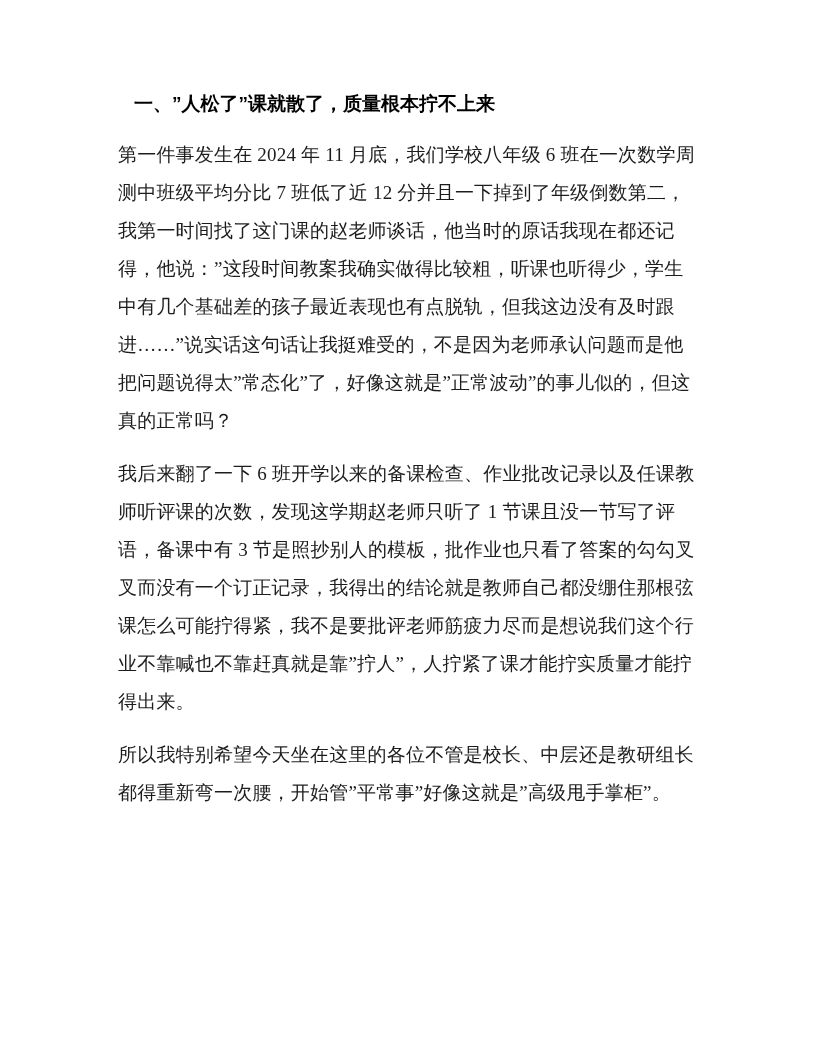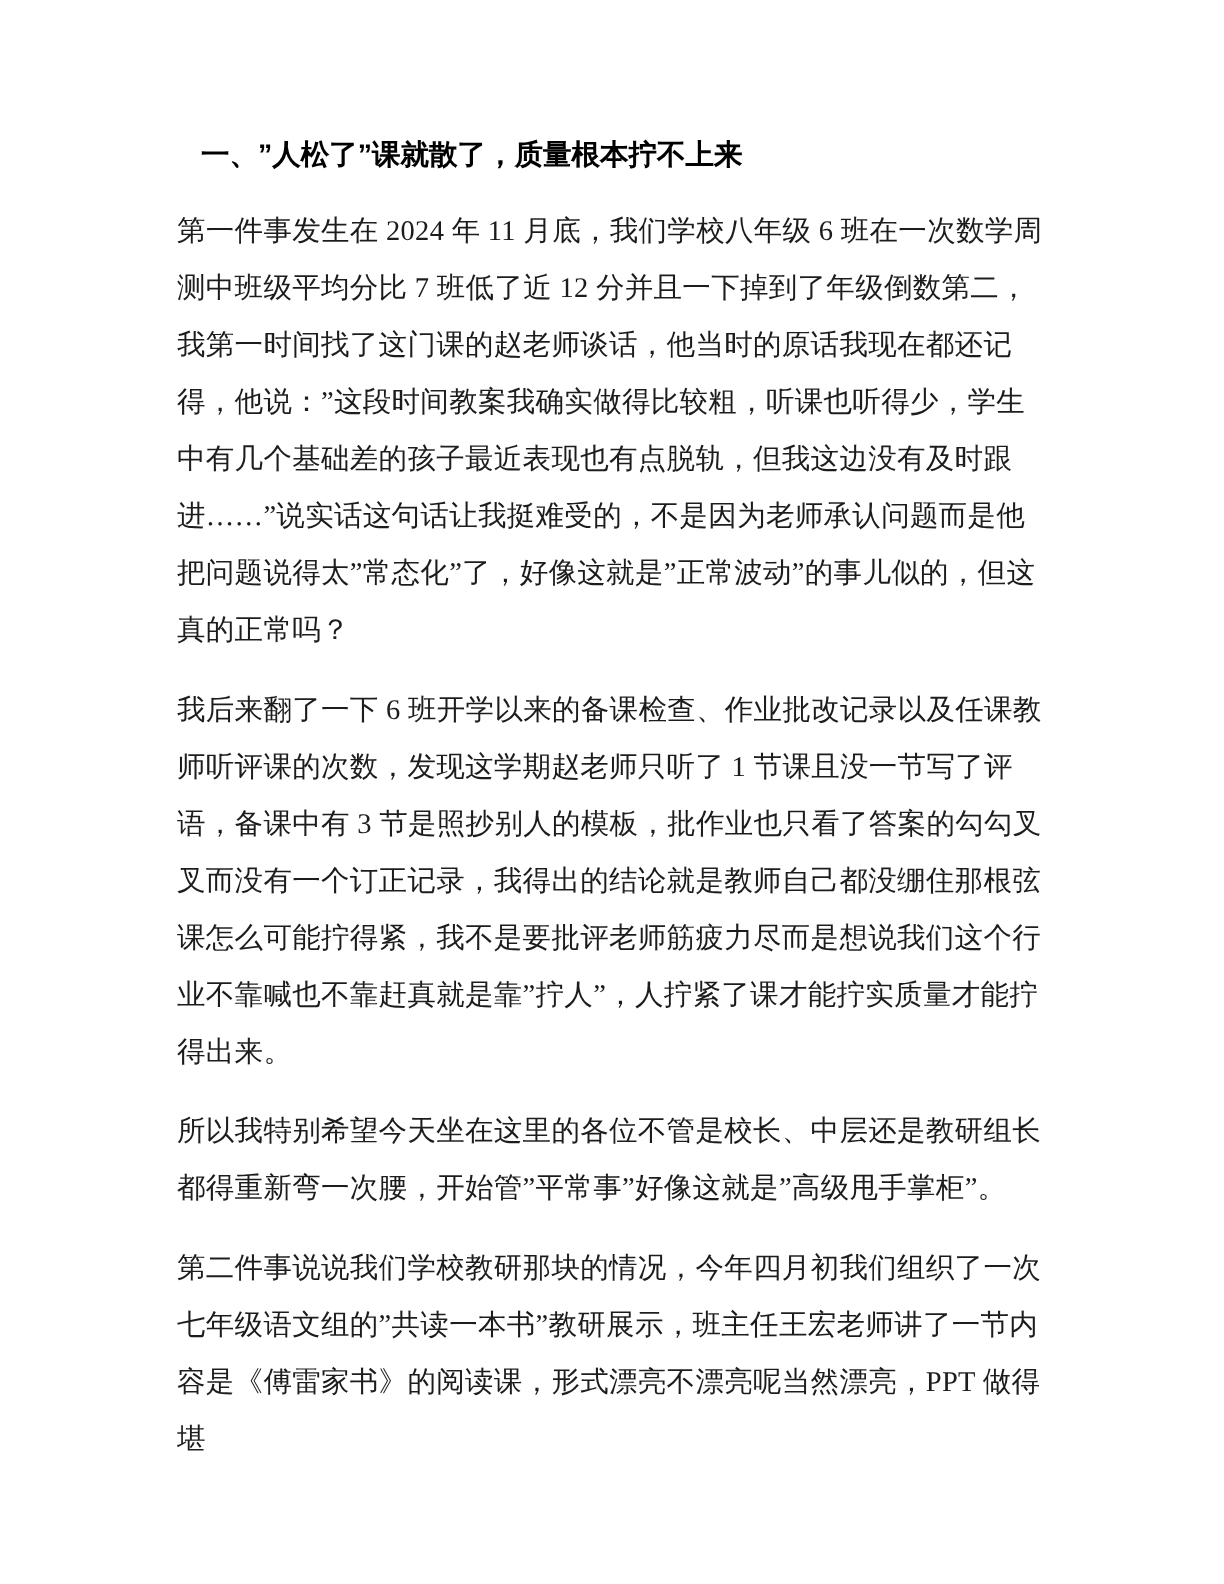--- a/index.html
+++ b/index.html
@@ -52,15 +52,14 @@
 
   <h2 class="heading">一、”人松了”课就散了，质量根本拧不上来</h2>
 
   <p class="para">第一件事发生在 2024 年 11 月底，我们学校八年级 6 班在一次数学周测中班级平均分比 7 班低了近 12 分并且一下掉到了年级倒数第二，我第一时间找了这门课的赵老师谈话，他当时的原话我现在都还记得，他说：”这段时间教案我确实做得比较粗，听课也听得少，学生中有几个基础差的孩子最近表现也有点脱轨，但我这边没有及时跟进……”说实话这句话让我挺难受的，不是因为老师承认问题而是他把问题说得太”常态化”了，好像这就是”正常波动”的事儿似的，但这真的正常吗？</p>
 
   <p class="para">我后来翻了一下 6 班开学以来的备课检查、作业批改记录以及任课教师听评课的次数，发现这学期赵老师只听了 1 节课且没一节写了评语，备课中有 3 节是照抄别人的模板，批作业也只看了答案的勾勾叉叉而没有一个订正记录，我得出的结论就是教师自己都没绷住那根弦课怎么可能拧得紧，我不是要批评老师筋疲力尽而是想说我们这个行业不靠喊也不靠赶真就是靠”拧人”，人拧紧了课才能拧实质量才能拧得出来。</p>
 
   <p class="para">所以我特别希望今天坐在这里的各位不管是校长、中层还是教研组长都得重新弯一次腰，开始管”平常事”好像这就是”高级甩手掌柜”。</p>
 
 
-  <p class="para">第二件事说说我们学校教研那块的情况，今年四月初我们组织了一次七年级语文组的”共读一本书”教研展示，班主任王宏老师讲了一节内容是《傅雷家书》的阅读课，形式漂亮不漂亮呢当然漂亮，PPT 做得堪</p>
 
 </div>
 
 </body></html>

